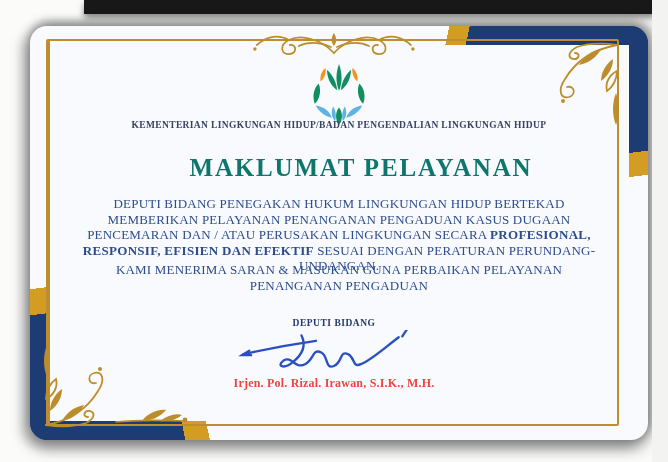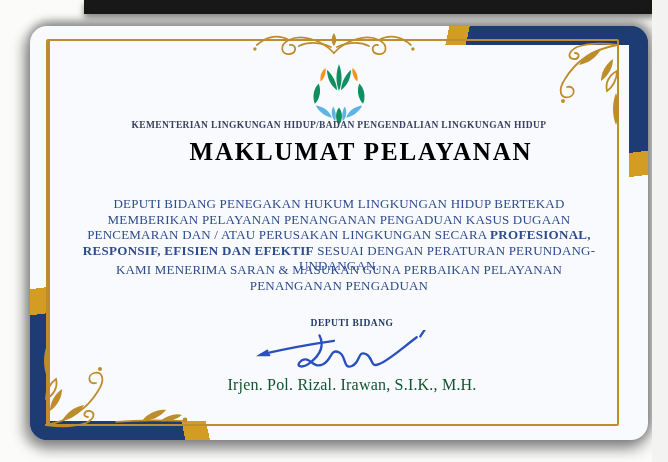--- a/index.html
+++ b/index.html
@@ -31,32 +31,32 @@
   .orn-top-center{top:4px;left:50%;transform:translateX(-53%);}
   .orn-top-right{top:15px;right:27px;}
   .orn-bottom-left{left:12px;bottom:11px;transform:rotate(180deg);}
   .orn-bottom-leaf{left:84px;bottom:9px;}
   
   .logo{position:absolute;top:37px;left:50%;transform:translateX(-50%);}
   
   .t{position:absolute;left:0;right:0;text-align:center;}
   .ministry{top:94px;font-size:9.5px;font-weight:600;letter-spacing:.35px;color:#39426384;
             color:#394263;}
-  .title{top:112px;font-size:25px;font-weight:700;letter-spacing:1.8px;color:#000000;padding-left:44px;}
+  .title{top:128px;font-size:25px;font-weight:700;letter-spacing:1.8px;color:#0f766e;padding-left:44px;}
   .pledge{top:170px;font-size:13px;line-height:15.6px;letter-spacing:.2px;color:#2d4c8e;
           padding:0 52px;}
   .pledge b{font-weight:700;letter-spacing:.3px;}
   .feedback{top:236px;font-size:13px;line-height:15.6px;letter-spacing:.2px;color:#2d4c8e;
             padding:0 70px;}
   
-  .sig-block{position:absolute;top:292px;left:172px;width:300px;text-align:center;color:#223a6b;}
+  .sig-block{position:absolute;top:292px;left:154px;width:300px;text-align:center;color:#223a6b;}
   .office1{font-size:9.5px;font-weight:700;letter-spacing:.5px;}
   .office2{font-size:9.5px;font-weight:700;letter-spacing:.5px;margin-top:3px;}
   .sig-svg{display:block;margin:2px 0 -8px 44px;}
-  .sig-name{font-size:16px;font-weight:400;color:#14532d;letter-spacing:.2px;}
+  .sig-name{font-size:12px;font-weight:700;color:#ef4444;letter-spacing:.2px;}
   .sig-nrp{font-size:11.5px;font-weight:600;color:#47527b;text-align:left;padding-left:29px;
            margin-top:3px;letter-spacing:.4px;}
 </style>
 </head>
 <body>
 
 <div class="stage">
   <div class="photo-edge"></div>
 
   <div class="card">

